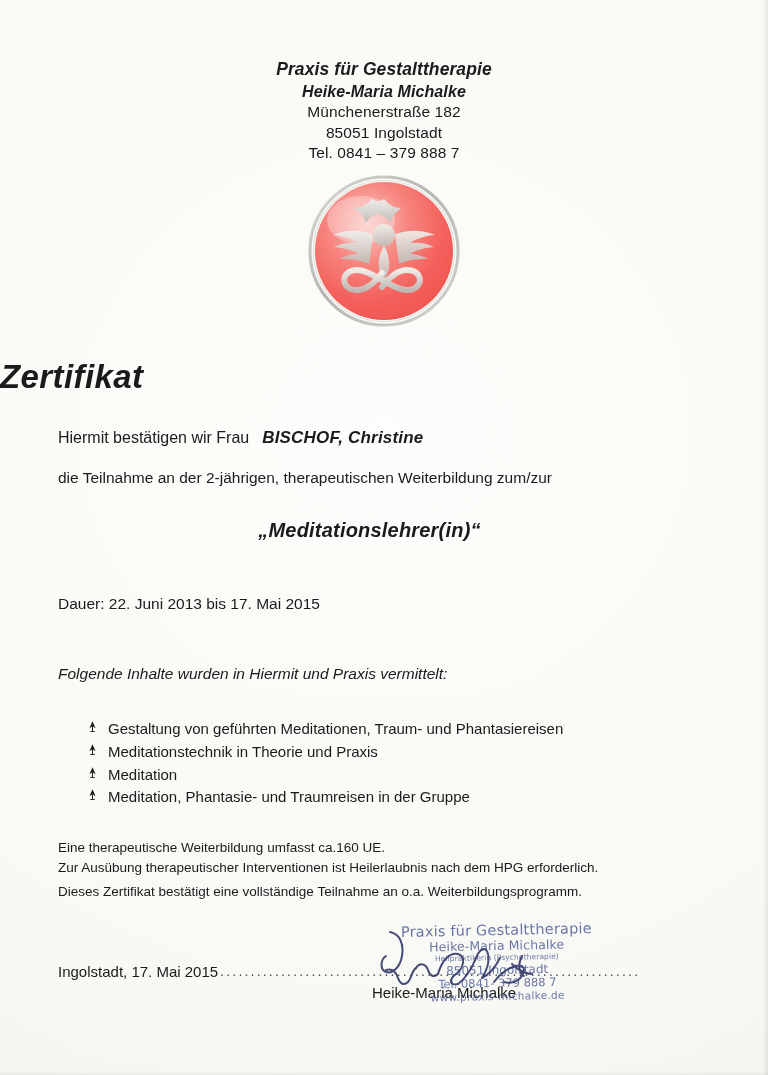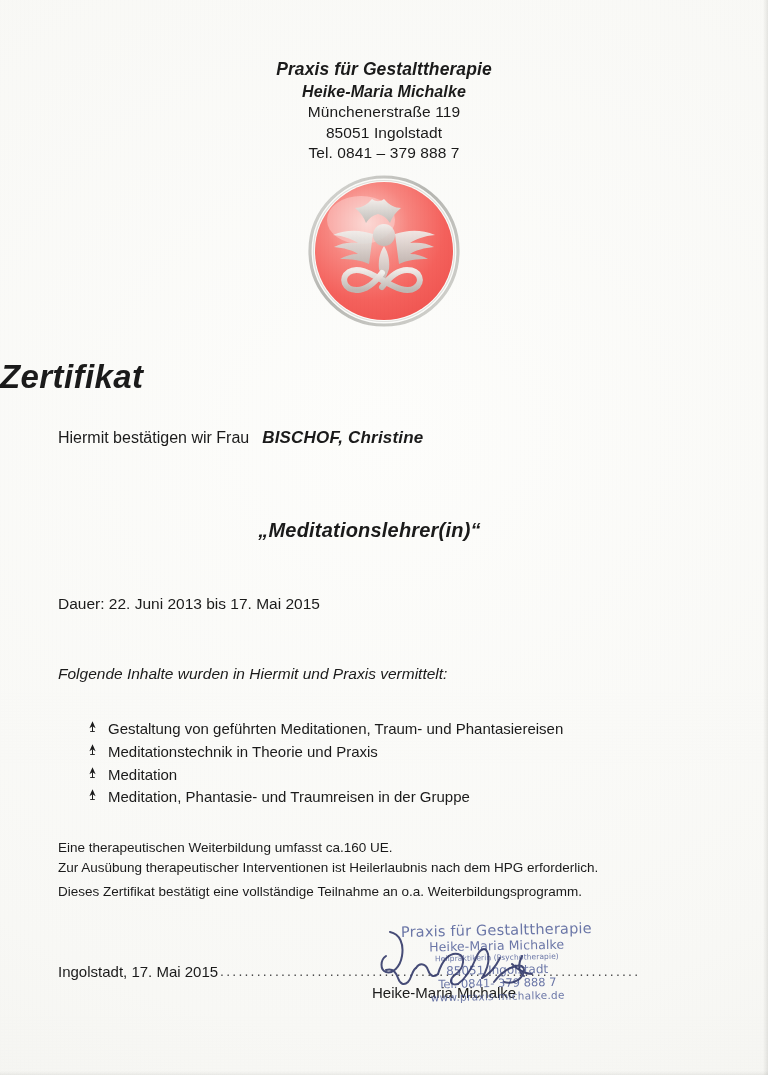--- a/index.html
+++ b/index.html
@@ -243,21 +243,21 @@
   .signature-ink svg { display: block; width: 100%; height: 100%; }
 </style>
 </head>
 <body>
 
 <div id="page">
 
   <div class="letterhead">
     <div class="lh-practice">Praxis für Gestalttherapie</div>
     <div class="lh-person">Heike-Maria Michalke</div>
-    <div class="lh-street">Münchenerstraße 119</div>
+    <div class="lh-street">Münchenerstraße 182</div>
     <div class="lh-city">85051 Ingolstadt</div>
     <div class="lh-tel">Tel. 0841 – 379 888 7</div>
   </div>
 
   <div class="logo-wrap">
     <svg viewBox="0 0 158 158" xmlns="http://www.w3.org/2000/svg">
       <defs>
         <radialGradient id="discGrad" cx="38%" cy="30%" r="78%">
           <stop offset="0%" stop-color="#fbc9c3"></stop>
           <stop offset="38%" stop-color="#f7857f"></stop>
@@ -305,20 +305,21 @@
       </g>
     </svg>
   </div>
 
   <div class="cert-title">Zertifikat</div>
 
   <div class="line-recipient">
     <span>Hiermit bestätigen wir Frau</span><span class="name">BISCHOF,  Christine</span>
   </div>
 
+  <div class="line-participation">die Teilnahme an der 2-jährigen, therapeutischen Weiterbildung zum/zur</div>
 
   <div class="line-qualification">„Meditationslehrer(in)“</div>
 
   <div class="line-duration">Dauer: 22. Juni 2013 bis 17. Mai 2015</div>
 
   <div class="line-contents-head">Folgende Inhalte wurden in Hiermit und Praxis vermittelt:</div>
 
   <ul class="contents-list">
     <li>
       <span class="bullet-glyph">
@@ -356,21 +357,21 @@
           <path d="M6.5 1.2 L9.6 8.2 L6.5 6.2 L3.4 8.2 Z" fill="#1b1b1b"></path>
           <path d="M6.5 6.2 L6.5 11.6" stroke="#1b1b1b" stroke-width="1"></path>
           <path d="M4.2 11.5 L8.8 11.5" stroke="#1b1b1b" stroke-width="0.9"></path>
         </svg>
       </span>
       <span>Meditation, Phantasie- und Traumreisen in der Gruppe</span>
     </li>
   </ul>
 
   <div class="notes">
-    <div>Eine therapeutischen Weiterbildung umfasst ca.160 UE.</div>
+    <div>Eine therapeutische Weiterbildung umfasst ca.160 UE.</div>
     <div>Zur Ausübung therapeutischer Interventionen ist Heilerlaubnis nach dem HPG erforderlich.</div>
     <div class="spaced">Dieses Zertifikat bestätigt eine vollständige Teilnahme an o.a. Weiterbildungsprogramm.</div>
   </div>
 
   <div class="sig-row">
     <span class="sig-place">Ingolstadt, 17. Mai 2015</span>
     <span class="sig-dots">..................................................................................</span>
   </div>
 
   <div class="sig-printed-name">Heike-Maria Michalke</div>

